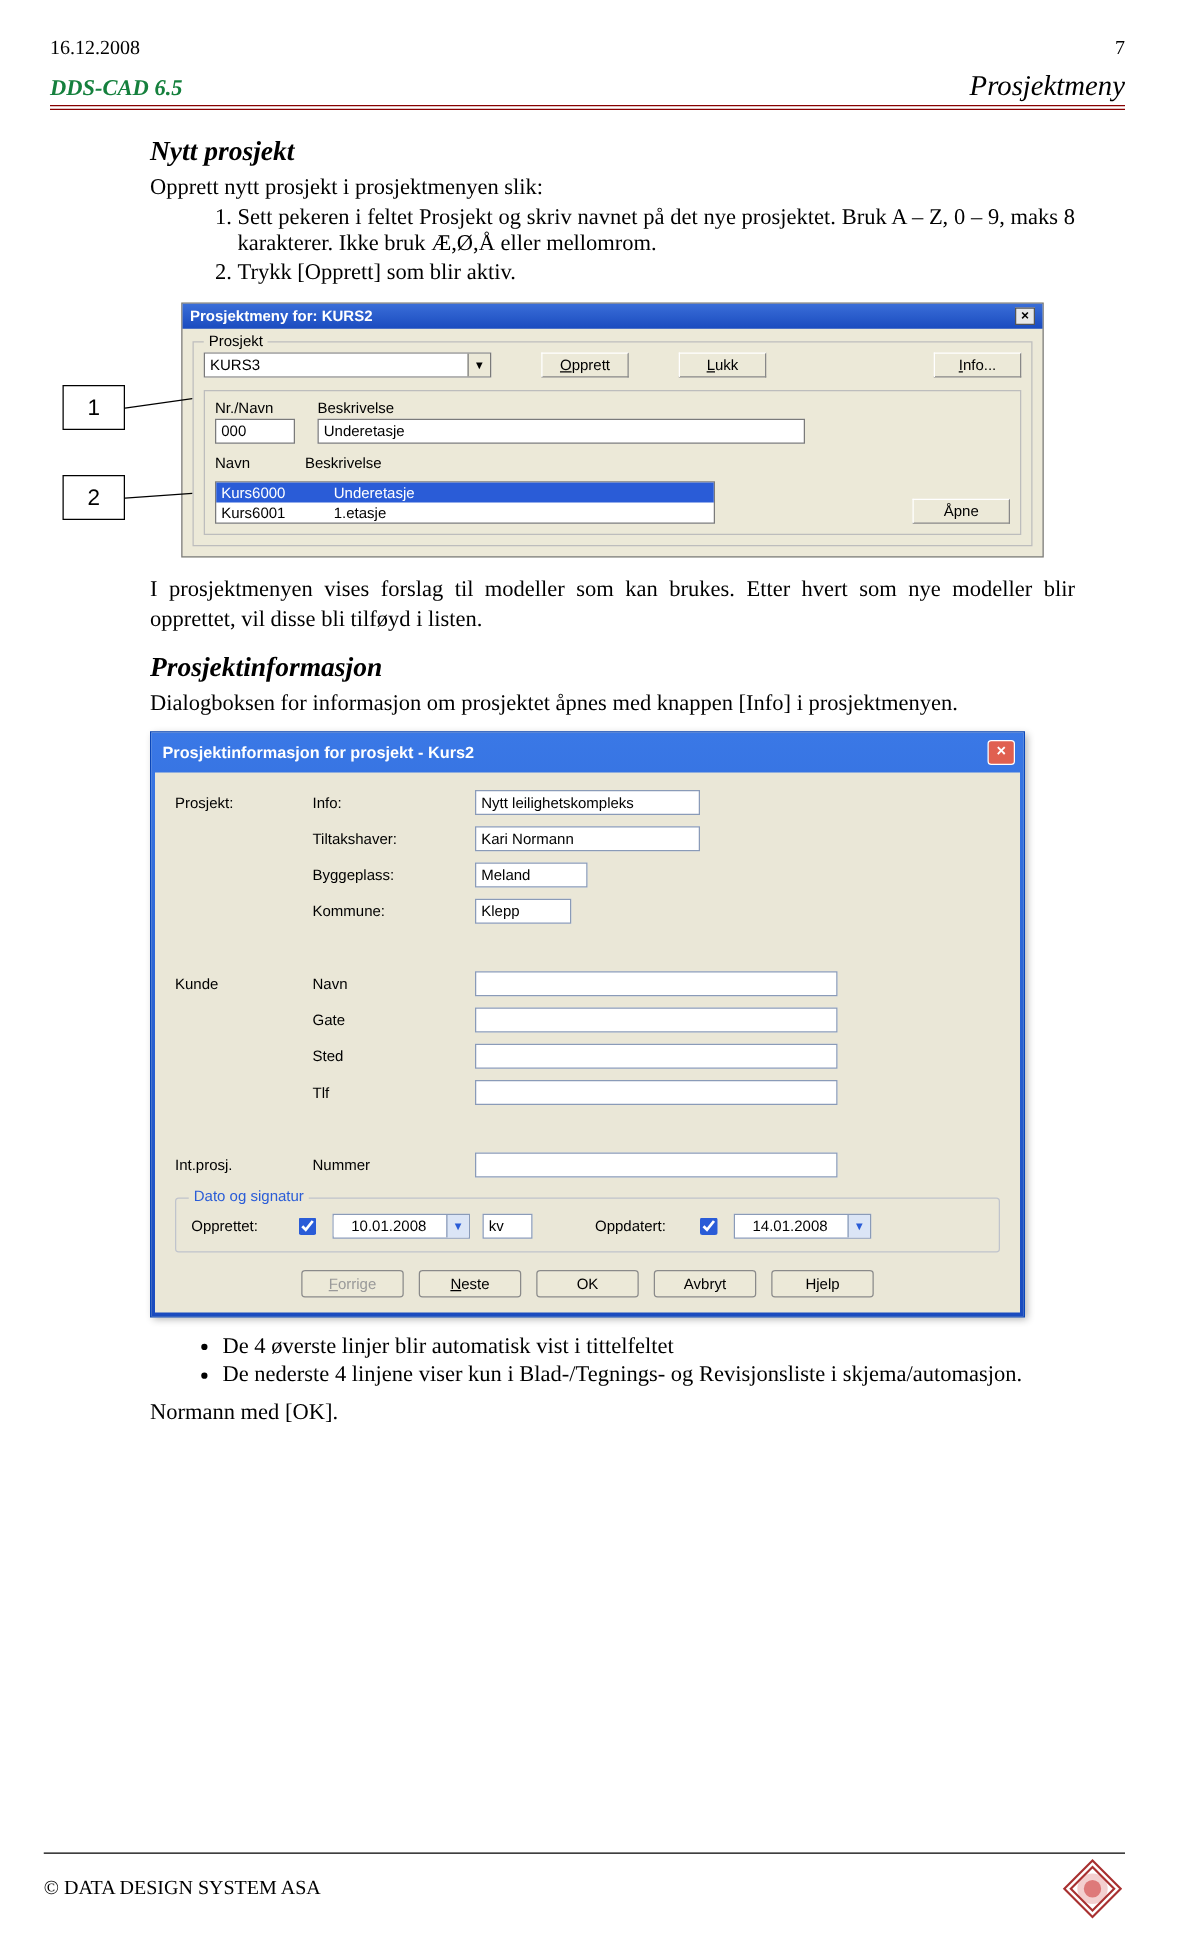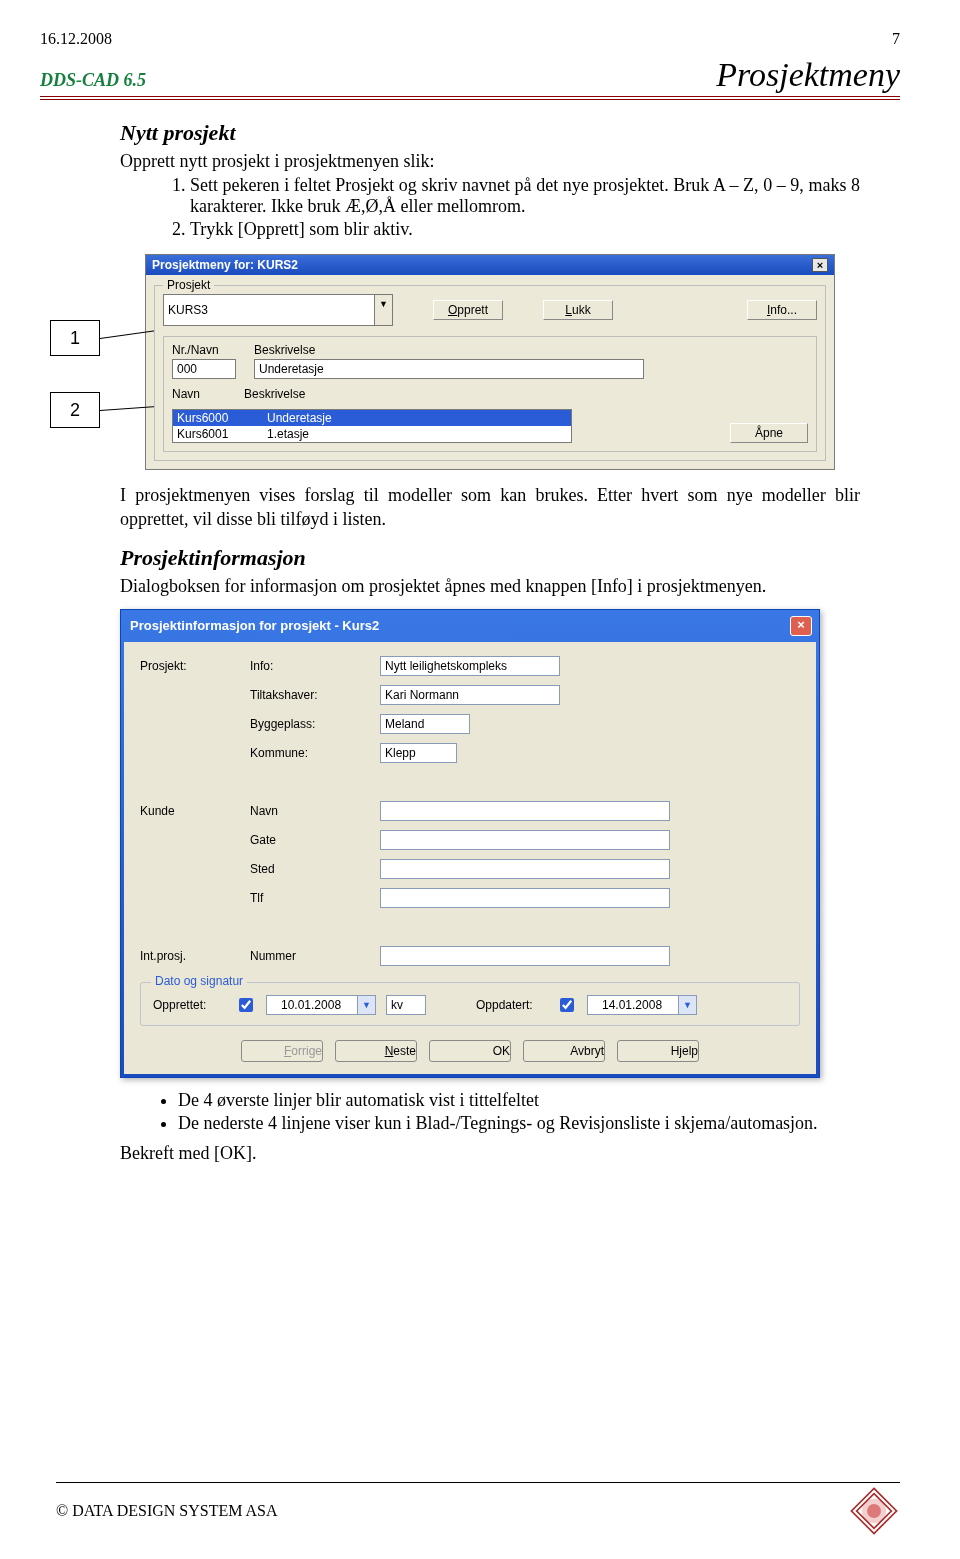--- a/index.html
+++ b/index.html
@@ -35,21 +35,21 @@
   .app-name {
     color: #15803d;
     font-style: italic;
     font-family: "Times New Roman", serif;
     font-size: 18px;
     font-weight: bold;
   }
   .page-title {
     color: #000;
     font-style: italic;
-    font-size: 34px;
+    font-size: 23px;
     font-family: "Times New Roman", serif;
   }
   .content { padding: 0 40px 0 80px; }
   .section-heading {
     font-style: italic;
     font-weight: bold;
     font-size: 22px;
     margin: 6px 0 4px 0;
   }
   .body-text {
@@ -128,21 +128,21 @@
     top: -8px; left: 8px;
     background: #ece9d8;
     padding: 0 4px;
     font-size: 12px;
   }
   .d1-row { display: flex; align-items: center; gap: 8px; }
   .d1-combo {
     display: flex;
     background: #fff;
     border: 1px solid #7a7a7a;
-    height: 32px;
+    height: 20px;
   }
   .d1-combo-input {
     border: none;
     padding: 1px 4px;
     font-family: Tahoma, Arial, sans-serif;
     font-size: 12px;
     outline: none;
     width: 210px;
   }
   .d1-combo-btn {
@@ -289,40 +289,40 @@
     justify-content: center;
     gap: 12px;
     margin-top: 14px;
   }
   .d2-btn {
     background: #ece9d8;
     border: 1px solid #8a8a8a;
     border-radius: 3px;
     padding: 3px 0;
     min-width: 82px;
-    text-align: right;
+    text-align: center;
     font-size: 12px;
     cursor: pointer;
   }
   .d2-btn.disabled { color: #999; }
 
   
   ul.bullets {
     list-style: disc;
     font-size: 18px;
     padding-left: 58px;
     margin: 6px 0 8px 0;
   }
   ul.bullets li { margin-bottom: 2px; text-align: justify; }
 
   
   .footer-area {
     position: absolute;
     bottom: 22px;
-    left: 56px;
+    left: 35px;
     right: 60px;
   }
   .footer-rule {
     border-top: 1px solid #000;
     margin-bottom: 2px;
   }
   .footer-row {
     display: flex;
     justify-content: space-between;
     align-items: center;
@@ -505,21 +505,21 @@
           </div>
         </div>
       </div>
     </div>
 
     <ul class="bullets">
       <li>De 4 øverste linjer blir automatisk vist i tittelfeltet</li>
       <li>De nederste 4 linjene viser kun i Blad-/Tegnings- og Revisjonsliste i skjema/automasjon.</li>
     </ul>
 
-    <div class="body-text">Bekreft med [OK].</div>
+    <div class="body-text">Normann med [OK].</div>
   </div>
 
   <div class="footer-area">
     <div class="footer-rule"></div>
     <div class="footer-row">
       <span class="footer-text">© DATA DESIGN SYSTEM ASA</span>
       <svg class="footer-logo" viewBox="0 0 60 60">
         <polygon points="30,4 56,30 30,56 4,30" fill="none" stroke="#a83030" stroke-width="2"></polygon>
         <polygon points="30,10 50,30 30,50 10,30" fill="none" stroke="#a83030" stroke-width="2"></polygon>
         <circle cx="30" cy="30" r="8" fill="#d04040" opacity="0.6"></circle>

